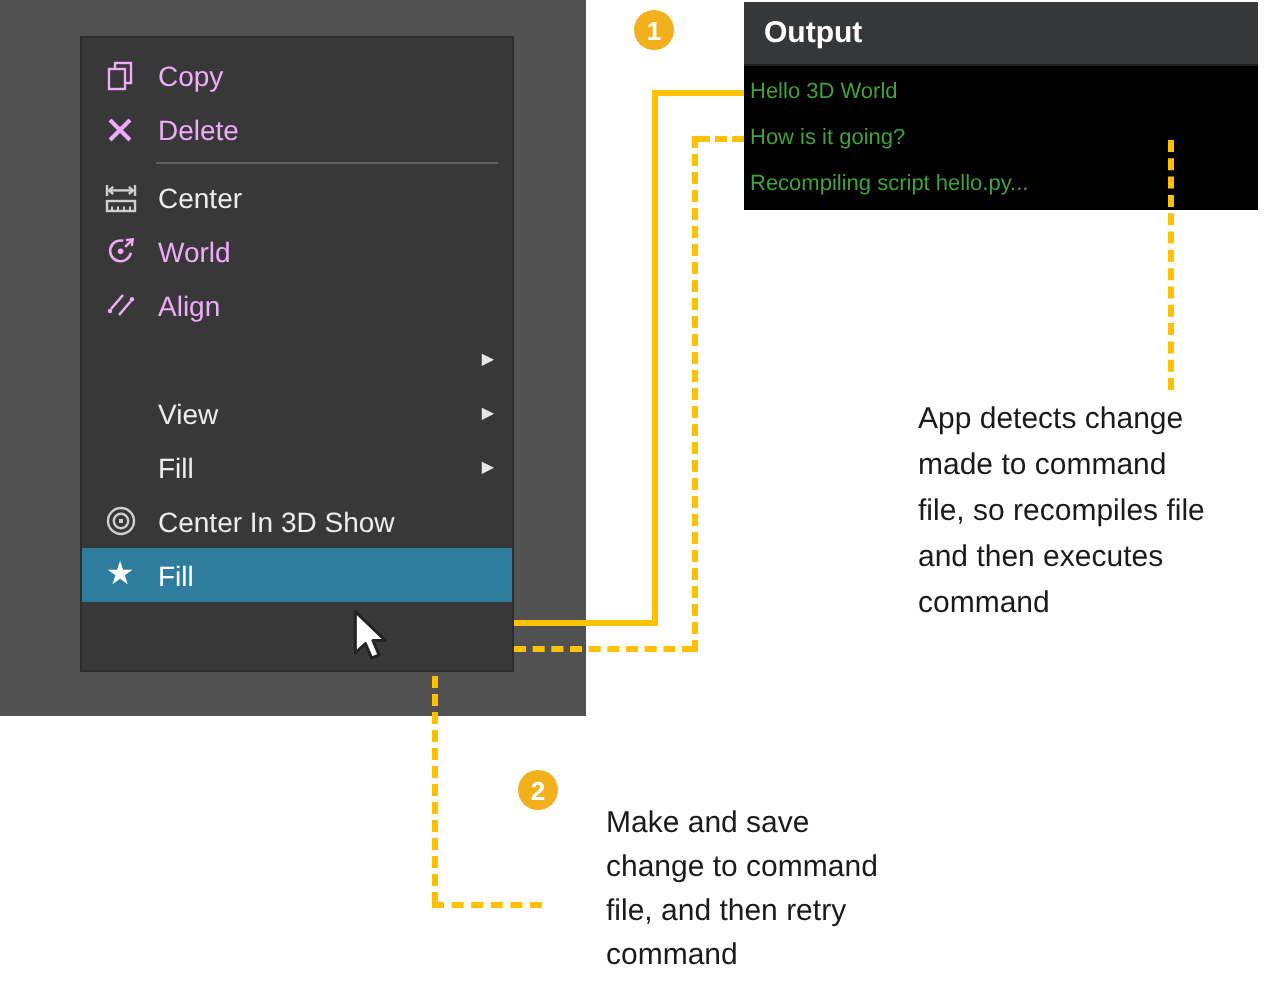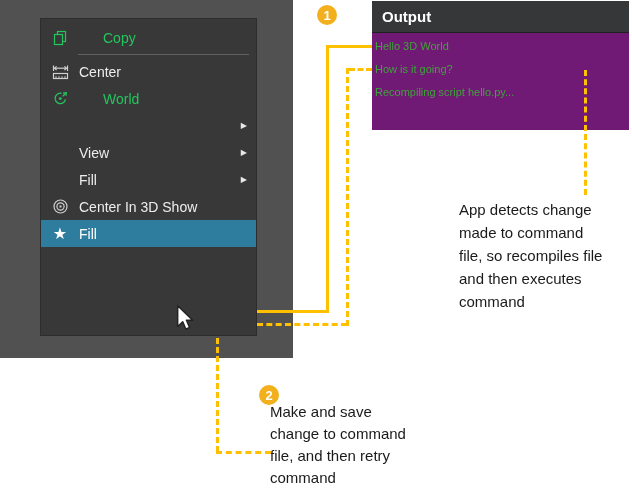--- a/index.html
+++ b/index.html
@@ -18,32 +18,32 @@
     box-shadow:0 0 0 1px #2d2d2d;
   }
   .menu-item {
     height:27px; display:flex; align-items:center;
     color:#ededed; font-size:14px; position:relative;
   }
   .menu-item .ico {
     width:38px; flex:0 0 38px; display:flex; align-items:center; justify-content:center;
     color:#cfcfcf;
   }
-  .menu-item.disabled, .menu-item.disabled .ico { color:#22c55e;gap:24px; }
+  .menu-item.disabled, .menu-item.disabled .ico { color:#f0abfc; }
   .menu-item.selected { background:#2E7D9E; color:#ffffff; }
   .menu-item.selected .ico { color:#ffffff; }
   .menu-item .lbl { white-space:nowrap; }
   .menu-item .arrow { margin-left:auto; margin-right:9px; font-size:8px; color:#e8e8e8; }
   .menu-sep { border-top:1px solid #616161; margin:3px 7px 3px 37px; }
   .star { font-size:16px; line-height:1; }
 
   
   .output {
-    position:absolute; left:372px; top:1px; width:257px; height:129px;
-    background:#701a75;
+    position:absolute; left:372px; top:1px; width:257px; height:104px;
+    background:#000000;
   }
   .output-titlebar {
     height:32px; background:#353739; display:flex; align-items:center;
     padding-left:10px; color:#ffffff; font-weight:bold; font-size:15px;
     border-bottom:1px solid #1f2021; box-sizing:border-box;
   }
   .output-lines { padding:2px 0 0 3px; }
   .output-line { color:#3FA23A; font-size:11px; line-height:23px; white-space:nowrap; }
 
   
@@ -69,21 +69,21 @@
   #dr-v  { left:584px; top:70px;  height:125px; }
   #db-v  { left:216px; top:338px; height:114px; }
   #db-h  { left:216px; top:451px; width:55px; }
 
   
   .note {
     position:absolute; color:#1a1a1a; font-size:15px;
     white-space:pre-line; z-index:4;
   }
   #note-right  { left:459px; top:198px; width:175px; line-height:23px; }
-  #note-bottom { left:270px; top:401px; width:165px; line-height:22px; }
+  #note-bottom { left:303px; top:401px; width:165px; line-height:22px; }
 
   
   #cursor { position:absolute; left:176px; top:305px; z-index:7; }
 
   svg.mi { display:block; }
 </style>
 </head>
 <body>
 
 <div id="stage">
@@ -96,20 +96,28 @@
       <span class="ico">
         <svg class="mi" width="16" height="16" viewBox="0 0 16 16" fill="none" stroke="currentColor" stroke-width="1.2">
           <rect x="5.5" y="1.5" width="8" height="10"></rect>
           <rect x="2.5" y="4.5" width="8" height="10" fill="#383838"></rect>
         </svg>
       </span>
       <span class="lbl">Copy</span>
     </div>
 
 
+    <div class="menu-item disabled">
+      <span class="ico">
+        <svg class="mi" width="16" height="16" viewBox="0 0 16 16" fill="none" stroke="currentColor" stroke-width="2">
+          <path d="M3 3 L13 13 M13 3 L3 13"></path>
+        </svg>
+      </span>
+      <span class="lbl">Delete</span>
+    </div>
 
     <div class="menu-sep"></div>
 
     <div class="menu-item">
       <span class="ico">
         <svg class="mi" width="17" height="16" viewBox="0 0 17 16" fill="none" stroke="currentColor" stroke-width="1.2">
           <path d="M1.5 1.5 L1.5 7"></path>
           <path d="M15.5 1.5 L15.5 7"></path>
           <path d="M2.5 4.2 L14.5 4.2"></path>
           <path d="M4.6 2.4 L2.5 4.2 L4.6 6"></path>
@@ -126,20 +134,31 @@
         <svg class="mi" width="17" height="17" viewBox="0 0 17 17" fill="none" stroke="currentColor" stroke-width="1.3">
           <path d="M13.4 9.4 A5.2 5.2 0 1 1 9.6 3.4"></path>
           <circle cx="8.3" cy="8.6" r="1.4" fill="currentColor" stroke="none"></circle>
           <path d="M10.6 6.4 L14.2 2.8"></path>
           <path d="M13.9 6 L14.4 2.6 L11 3.1" stroke-width="1.1"></path>
         </svg>
       </span>
       <span class="lbl">World</span>
     </div>
 
+    <div class="menu-item disabled">
+      <span class="ico">
+        <svg class="mi" width="17" height="17" viewBox="0 0 17 17" fill="none" stroke="currentColor" stroke-width="1.3">
+          <path d="M3.5 10.5 L9.5 3.5"></path>
+          <path d="M7.5 13.5 L13.5 6.5"></path>
+          <circle cx="3" cy="11.5" r="1.1" fill="currentColor" stroke="none"></circle>
+          <circle cx="14" cy="5.6" r="1.1" fill="currentColor" stroke="none"></circle>
+        </svg>
+      </span>
+      <span class="lbl">Align</span>
+    </div>
 
     <div class="menu-item">
       <span class="ico"></span>
       <span class="arrow">▶</span>
     </div>
 
     <div class="menu-item">
       <span class="ico"></span>
       <span class="lbl">View</span>
       <span class="arrow">▶</span>

